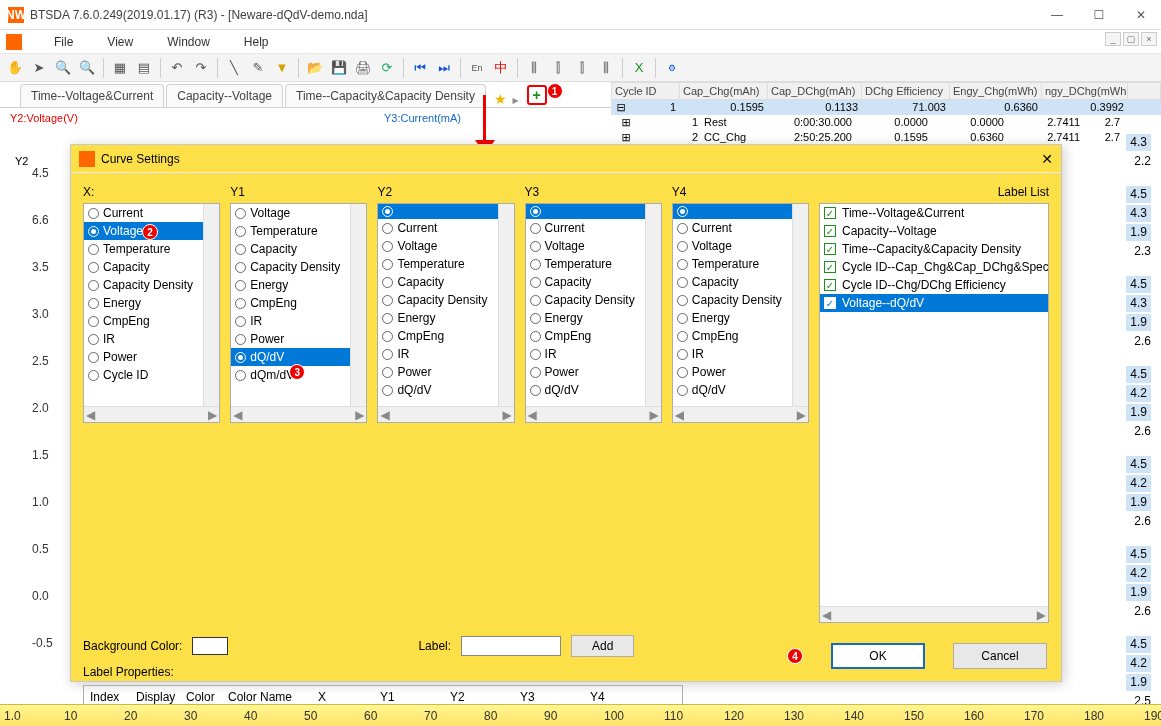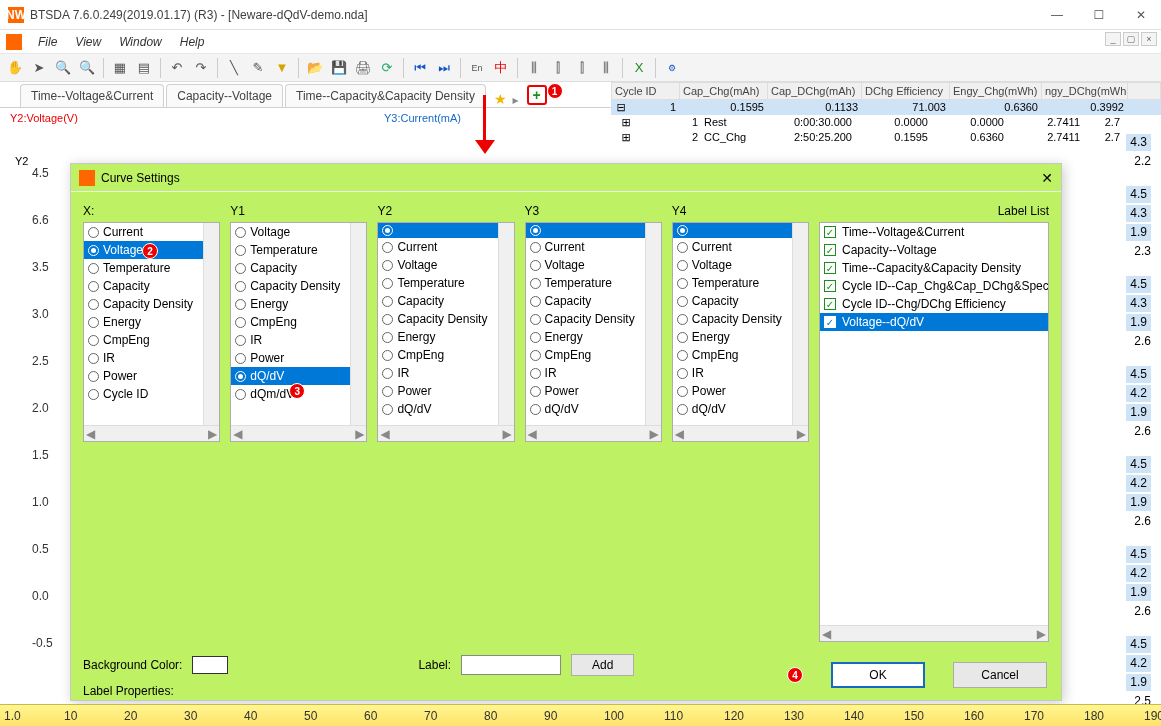--- a/index.html
+++ b/index.html
@@ -2,21 +2,21 @@
 <html><head>
 <meta charset="utf-8">
 <style>
 * { box-sizing: border-box; font-family: "Segoe UI", Tahoma, sans-serif; font-size: 12px; }
 body { margin: 0; background: #fff; width: 1161px; height: 726px; overflow: hidden; position: relative; }
 .titlebar { height: 30px; background: #fff; border-bottom: 1px solid #e0e0e0; display: flex; align-items: center; padding: 0 8px; }
 .titlebar .icon { width: 16px; height: 16px; background: #ff6600; margin-right: 6px; display:flex;align-items:center;justify-content:center;color:#fff;font-size:12px;font-weight:bold; }
 .titlebar .title { flex: 1; color: #404040; }
 .winbtns { display: flex; gap: 18px; color: #555; }
 .winbtn { width: 24px; text-align: center; cursor: default; }
-.menubar { height: 24px; display: flex; align-items: center; padding: 0 6px; gap: 2px; color: #333; border-bottom: 1px solid #e8e8e8; font-style: italic; }
+.menubar { height: 24px; display: flex; align-items: center; padding: 0 6px; gap: 18px; color: #333; border-bottom: 1px solid #e8e8e8; }
 .menubar .icon { width: 16px; height: 16px; background: #ff6600; margin-right: 6px; }
 .menuitem { padding: 2px 8px; }
 .toolbar { height: 28px; background: #f4f4f4; border-bottom: 1px solid #ddd; display: flex; align-items: center; padding: 0 4px; gap: 2px; }
 .tbtn { width: 22px; height: 22px; display:flex;align-items:center;justify-content:center; color:#555; font-size:13px; }
 .tbsep { width: 1px; height: 20px; background: #ccc; margin: 0 3px; }
 .tabbar { height: 26px; display: flex; align-items: flex-end; padding-left: 20px; border-bottom: 1px solid #d0d0d0; position: relative; }
 .tab { padding: 4px 10px; border: 1px solid #d0d0d0; border-bottom: none; border-radius: 4px 4px 0 0; margin-right: 2px; background: #fafafa; color: #444; white-space: nowrap; }
 .star { color: #f5b400; font-size: 14px; margin: 0 6px; }
 .addtab { width: 20px; height: 20px; border: 2px solid #e00; border-radius: 3px; display:flex;align-items:center;justify-content:center; margin-left: 8px; margin-bottom: 2px; position: relative; }
 .addtab span { color: #1a8f1a; font-weight: bold; font-size: 14px; }
@@ -29,21 +29,21 @@
 .gridvals { position: absolute; left: 32px; top: 150px; font-size: 11px; color: #333; line-height: 47px; }
 .gridrow { height: 47px; display:flex; align-items:center; white-space: nowrap; }
 .datatable { position: absolute; right: 0; top: 82px; width: 550px; }
 .dthead { display: flex; background: #f0f0f0; border: 1px solid #ddd; }
 .dthead div { padding: 2px 3px; border-right: 1px solid #ddd; font-size: 11px; color: #444; overflow: hidden; white-space: nowrap; }
 .dtrow { display: flex; }
 .dtrow div { padding: 1px 3px; font-size: 11px; text-align: right; overflow: hidden; white-space: nowrap; }
 .rightvals { position: absolute; right: 10px; top: 132px; font-size: 11px; text-align: right; line-height: 17px; }
 .rightvals div.hl { background: #cfe3f7; padding: 0 4px; margin: 2px 0; }
 .rightvals div.sp { height: 14px; }
-.dialog { position: absolute; left: 70px; top: 163px; width: 992px; height: 538px; background: #bef264; border: 1px solid #c8c8c8; box-shadow: 2px 2px 12px rgba(0,0,0,0.2); }
+.dialog { position: absolute; left: 70px; top: 144px; width: 992px; height: 538px; background: #fde047; border: 1px solid #c8c8c8; box-shadow: 2px 2px 12px rgba(0,0,0,0.2); }
 .dlgtitle { height: 28px; display: flex; align-items: center; padding: 0 8px; border-bottom: 1px solid #eee; }
 .dlgtitle .icon { width: 16px; height: 16px; background: #ff6600; margin-right: 6px; }
 .dlgtitle .t { flex: 1; }
 .dlgtitle .x { font-size: 14px; cursor: default; }
 .dlgbody { padding: 12px; position: relative; height: calc(100% - 28px); }
 .cols { display: flex; gap: 10px; }
 .colblock { width: 148px; }
 .colhdr { font-size: 12px; margin-bottom: 4px; }
 .listbox { border: 1px solid #adadad; height: 220px; overflow: hidden; position: relative; background: #fff; }
 .lbinner { height: 200px; overflow: hidden; }

